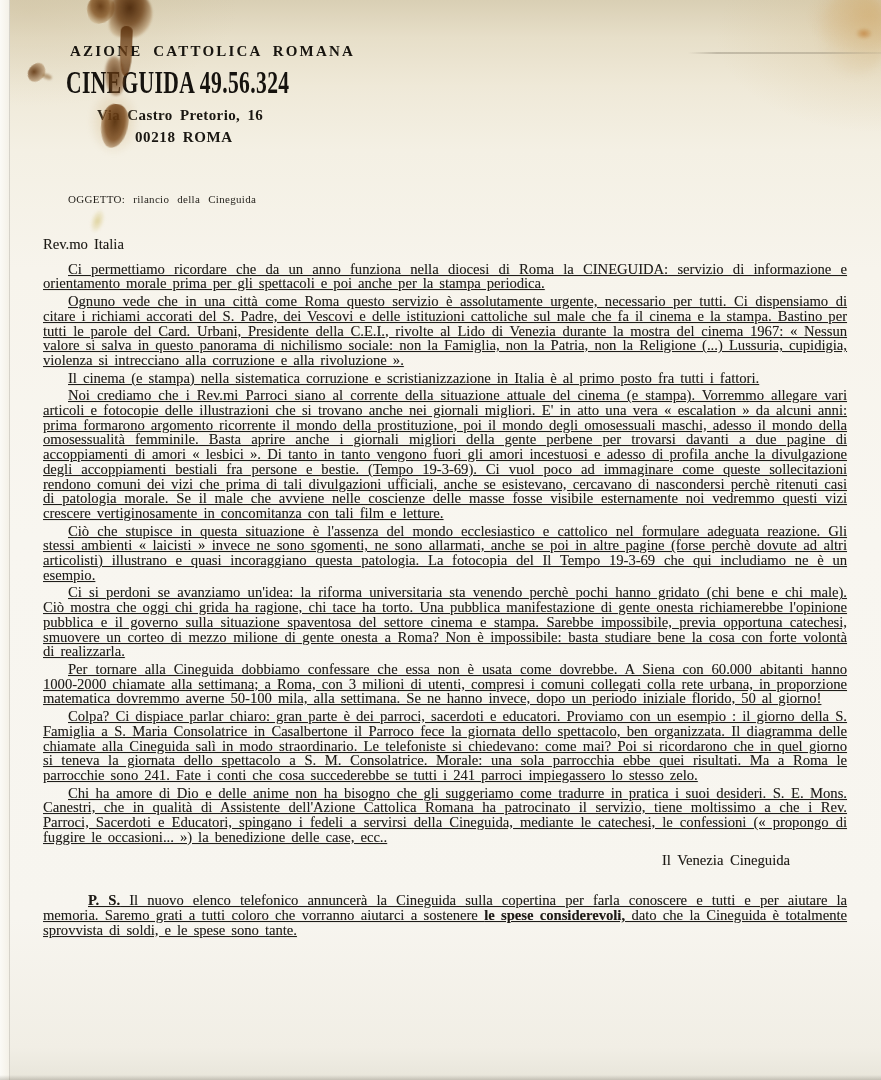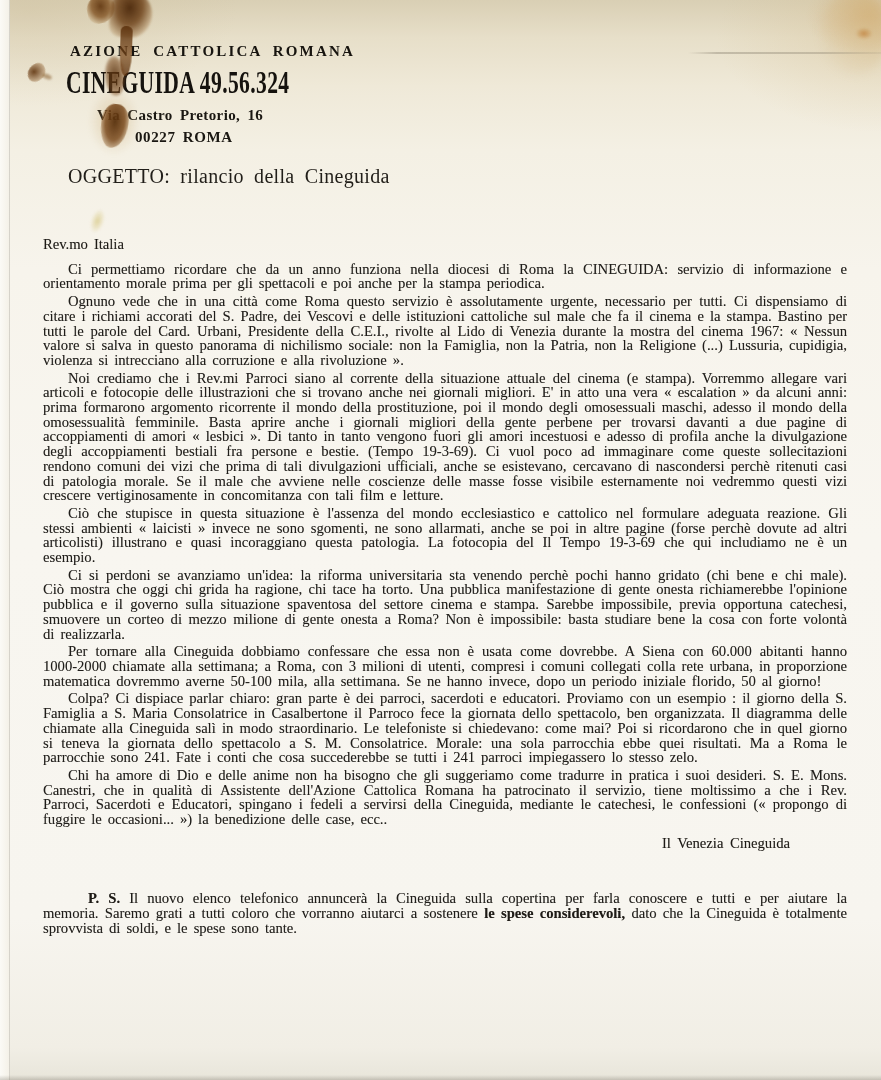--- a/index.html
+++ b/index.html
@@ -41,35 +41,35 @@
   }
   .addr1{
     position:absolute;left:97px;top:107px;
     font-size:15px;font-weight:bold;letter-spacing:0.4px;word-spacing:3px;color:#1a1712;
   }
   .addr2{
     position:absolute;left:135px;top:129px;
     font-size:15px;font-weight:bold;letter-spacing:0.6px;word-spacing:3px;color:#1a1712;
   }
   .subject{
-    position:absolute;left:68px;top:165px;
-    font-size:20px;letter-spacing:0.3px;word-spacing:5px;color:#211e19;
+    position:absolute;left:68px;top:193px;
+    font-size:11px;letter-spacing:0.3px;word-spacing:5px;color:#211e19;
   }
   
   .body{
     position:absolute;left:43px;top:237px;width:804px;
     font-size:14.6px;line-height:14.7px;
     text-align:justify;
     word-spacing:2.4px;
     text-shadow:0.2px 0.2px 0.5px rgba(40,36,30,0.35);
   }
   .salutation{margin:0 0 10px 0;}
-  .para{margin:0 0 3px 0;text-indent:25px;}
+  .para{margin:0 0 3px 0;text-indent:25px;text-decoration:underline;}
   .signature{margin:9px 57px 0 0;text-align:right;word-spacing:3px;}
-  .ps{margin-top:41px;text-indent:45px;}
+  .ps{margin-top:25px;text-indent:45px;}
   .ps b, .salutation, .signature{color:#1d1a16;}
   
   .stain{position:absolute;z-index:2;pointer-events:none;}
   .st-a{left:87px;top:-5px;width:28px;height:28px;border-radius:55% 45% 60% 40%;
     background:radial-gradient(ellipse at 50% 40%, rgba(94,50,10,0.9) 0%, rgba(124,74,24,0.75) 45%, rgba(160,110,50,0.25) 75%, transparent 100%);
     transform:rotate(-12deg);filter:blur(0.7px);}
   .st-b{left:110px;top:-8px;width:42px;height:46px;border-radius:40% 60% 65% 35%;
     background:radial-gradient(ellipse at 45% 35%, rgba(74,38,8,0.95) 0%, rgba(104,58,16,0.8) 40%, rgba(150,100,45,0.3) 72%, transparent 95%);
     transform:rotate(6deg);filter:blur(0.8px);}
   .st-drip{left:120px;top:26px;width:12px;height:50px;
@@ -115,27 +115,28 @@
   <div class="stain st-dot"></div>
   <div class="stain st-dot-tail"></div>
   <div class="stain st-yellow"></div>
   <div class="stain st-corner"></div>
   <div class="stain st-corner-dot"></div>
   <div class="stain st-crease"></div>
 
   <div class="org">AZIONE CATTOLICA ROMANA</div>
   <div class="masthead">CINEGUIDA 49.56.324</div>
   <div class="addr1">Via Castro Pretorio, 16</div>
-  <div class="addr2">00227 ROMA</div>
+  <div class="addr2">00218 ROMA</div>
   <div class="subject">OGGETTO: rilancio della Cineguida</div>
 
   <div class="body">
     <p class="salutation">Rev.mo Italia</p>
     <p class="para">Ci permettiamo ricordare che da un anno funziona nella diocesi di Roma la CINEGUIDA: servizio di informazione e orientamento morale prima per gli spettacoli e poi anche per la stampa periodica.</p>
     <p class="para">Ognuno vede che in una città come Roma questo servizio è assolutamente urgente, necessario per tutti. Ci dispensiamo di citare i richiami accorati del S. Padre, dei Vescovi e delle istituzioni cattoliche sul male che fa il cinema e la stampa. Bastino per tutti le parole del Card. Urbani, Presidente della C.E.I., rivolte al Lido di Venezia durante la mostra del cinema 1967: « Nessun valore si salva in questo panorama di nichilismo sociale: non la Famiglia, non la Patria, non la Religione (...) Lussuria, cupidigia, violenza si intrecciano alla corruzione e alla rivoluzione ».</p>
+    <p class="para">Il cinema (e stampa) nella sistematica corruzione e scristianizzazione in Italia è al primo posto fra tutti i fattori.</p>
     <p class="para">Noi crediamo che i Rev.mi Parroci siano al corrente della situazione attuale del cinema (e stampa). Vorremmo allegare vari articoli e fotocopie delle illustrazioni che si trovano anche nei giornali migliori. E' in atto una vera « escalation » da alcuni anni: prima formarono argomento ricorrente il mondo della prostituzione, poi il mondo degli omosessuali maschi, adesso il mondo della omosessualità femminile. Basta aprire anche i giornali migliori della gente perbene per trovarsi davanti a due pagine di accoppiamenti di amori « lesbici ». Di tanto in tanto vengono fuori gli amori incestuosi e adesso di profila anche la divulgazione degli accoppiamenti bestiali fra persone e bestie. (Tempo 19-3-69). Ci vuol poco ad immaginare come queste sollecitazioni rendono comuni dei vizi che prima di tali divulgazioni ufficiali, anche se esistevano, cercavano di nascondersi perchè ritenuti casi di patologia morale. Se il male che avviene nelle coscienze delle masse fosse visibile esternamente noi vedremmo questi vizi crescere vertiginosamente in concomitanza con tali film e letture.</p>
     <p class="para">Ciò che stupisce in questa situazione è l'assenza del mondo ecclesiastico e cattolico nel formulare adeguata reazione. Gli stessi ambienti « laicisti » invece ne sono sgomenti, ne sono allarmati, anche se poi in altre pagine (forse perchè dovute ad altri articolisti) illustrano e quasi incoraggiano questa patologia. La fotocopia del Il Tempo 19-3-69 che qui includiamo ne è un esempio.</p>
     <p class="para">Ci si perdoni se avanziamo un'idea: la riforma universitaria sta venendo perchè pochi hanno gridato (chi bene e chi male). Ciò mostra che oggi chi grida ha ragione, chi tace ha torto. Una pubblica manifestazione di gente onesta richiamerebbe l'opinione pubblica e il governo sulla situazione spaventosa del settore cinema e stampa. Sarebbe impossibile, previa opportuna catechesi, smuovere un corteo di mezzo milione di gente onesta a Roma? Non è impossibile: basta studiare bene la cosa con forte volontà di realizzarla.</p>
     <p class="para">Per tornare alla Cineguida dobbiamo confessare che essa non è usata come dovrebbe. A Siena con 60.000 abitanti hanno 1000-2000 chiamate alla settimana; a Roma, con 3 milioni di utenti, compresi i comuni collegati colla rete urbana, in proporzione matematica dovremmo averne 50-100 mila, alla settimana. Se ne hanno invece, dopo un periodo iniziale florido, 50 al giorno!</p>
     <p class="para">Colpa? Ci dispiace parlar chiaro: gran parte è dei parroci, sacerdoti e educatori. Proviamo con un esempio : il giorno della S. Famiglia a S. Maria Consolatrice in Casalbertone il Parroco fece la giornata dello spettacolo, ben organizzata. Il diagramma delle chiamate alla Cineguida salì in modo straordinario. Le telefoniste si chiedevano: come mai? Poi si ricordarono che in quel giorno si teneva la giornata dello spettacolo a S. M. Consolatrice. Morale: una sola parrocchia ebbe quei risultati. Ma a Roma le parrocchie sono 241. Fate i conti che cosa succederebbe se tutti i 241 parroci impiegassero lo stesso zelo.</p>
     <p class="para">Chi ha amore di Dio e delle anime non ha bisogno che gli suggeriamo come tradurre in pratica i suoi desideri. S. E. Mons. Canestri, che in qualità di Assistente dell'Azione Cattolica Romana ha patrocinato il servizio, tiene moltissimo a che i Rev. Parroci, Sacerdoti e Educatori, spingano i fedeli a servirsi della Cineguida, mediante le catechesi, le confessioni (« propongo di fuggire le occasioni... ») la benedizione delle case, ecc..</p>
     <p class="signature">Il Venezia Cineguida</p>
     <p class="para ps"><b>P. S.</b><span> Il nuovo elenco telefonico annuncerà la Cineguida sulla copertina per farla conoscere e tutti e per aiutare la memoria. Saremo grati a tutti coloro che vorranno aiutarci a sostenere </span><b>le spese considerevoli,</b><span> dato che la Cineguida è totalmente sprovvista di soldi, e le spese sono tante.</span></p>
   </div>
 

